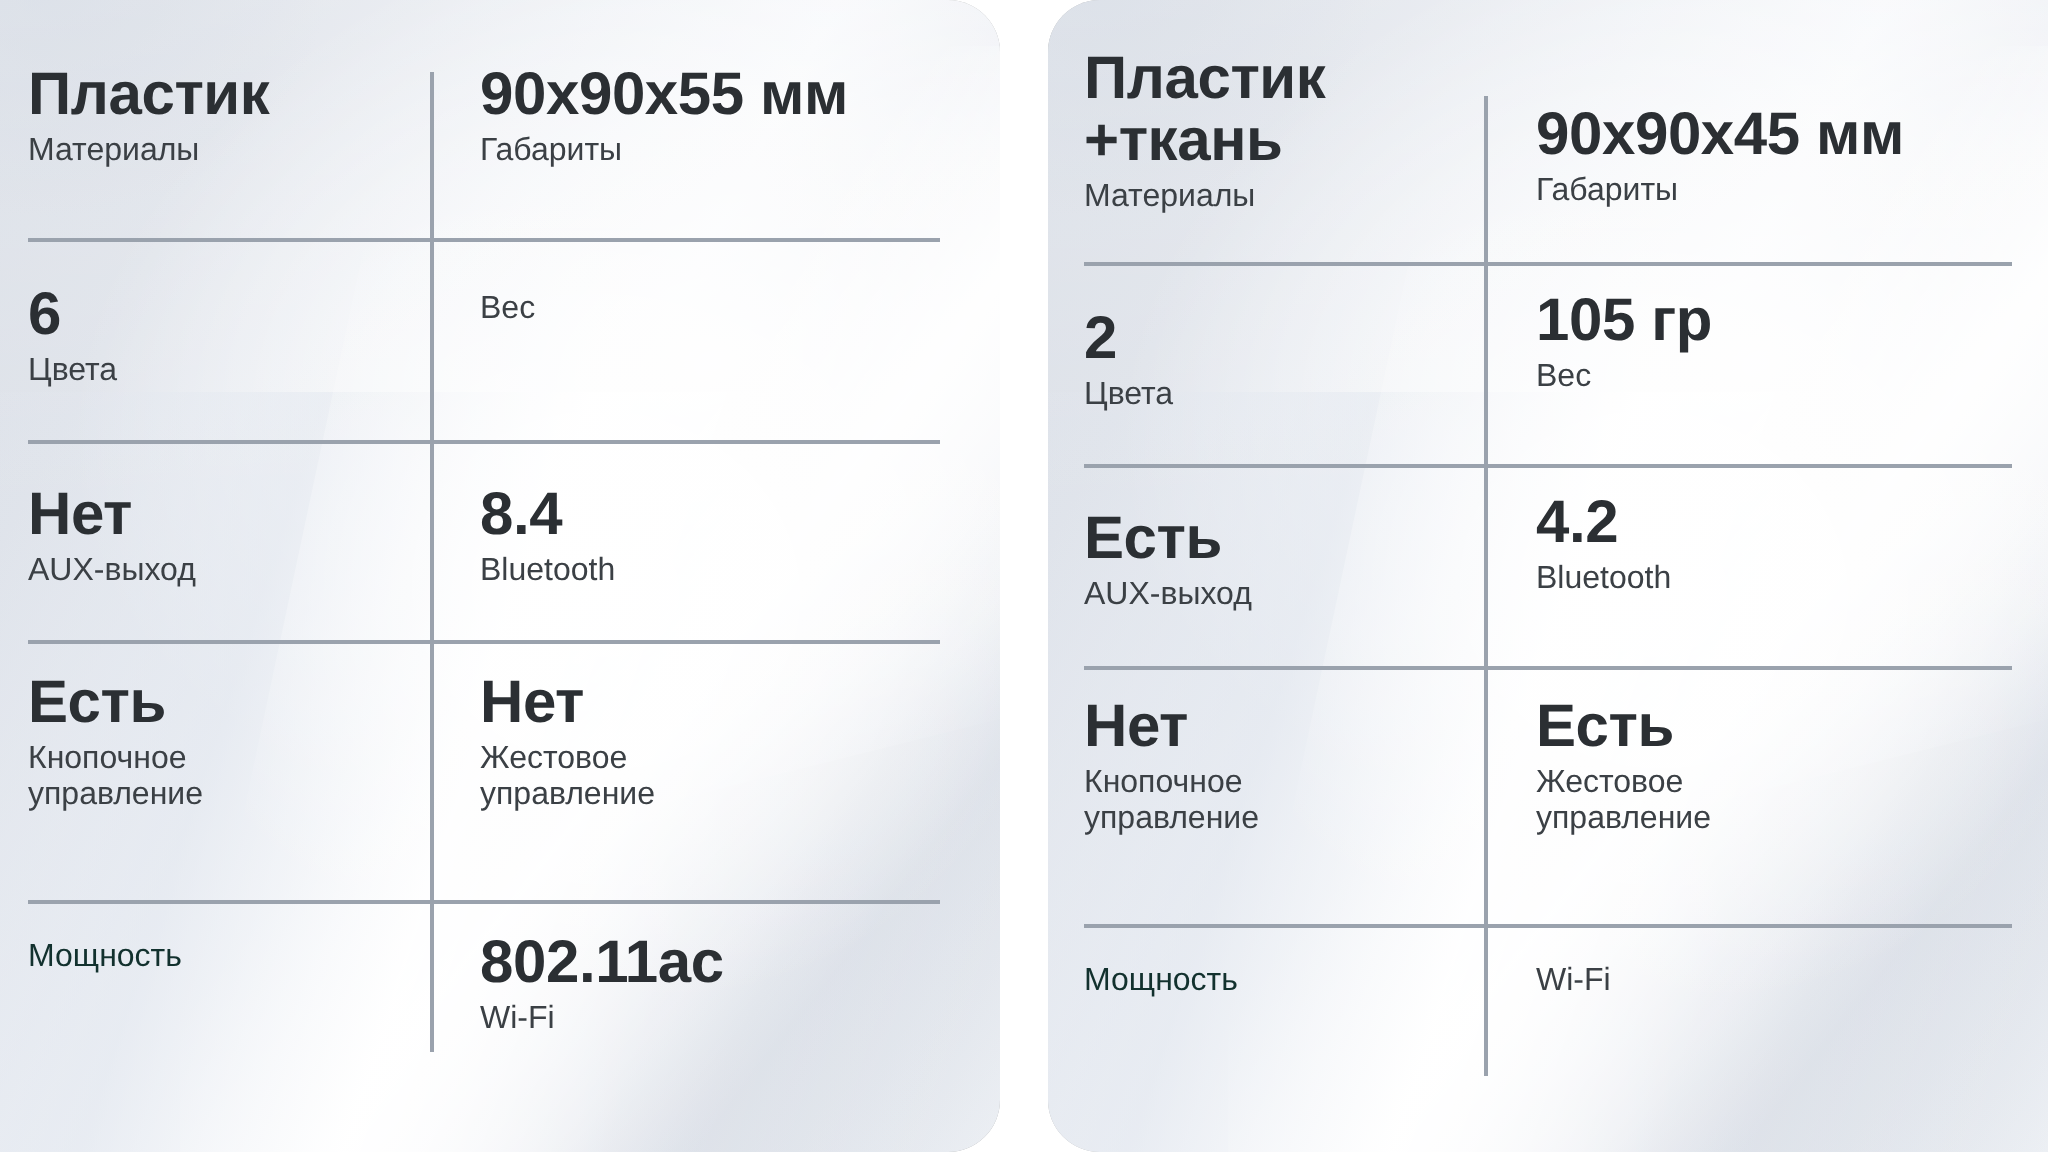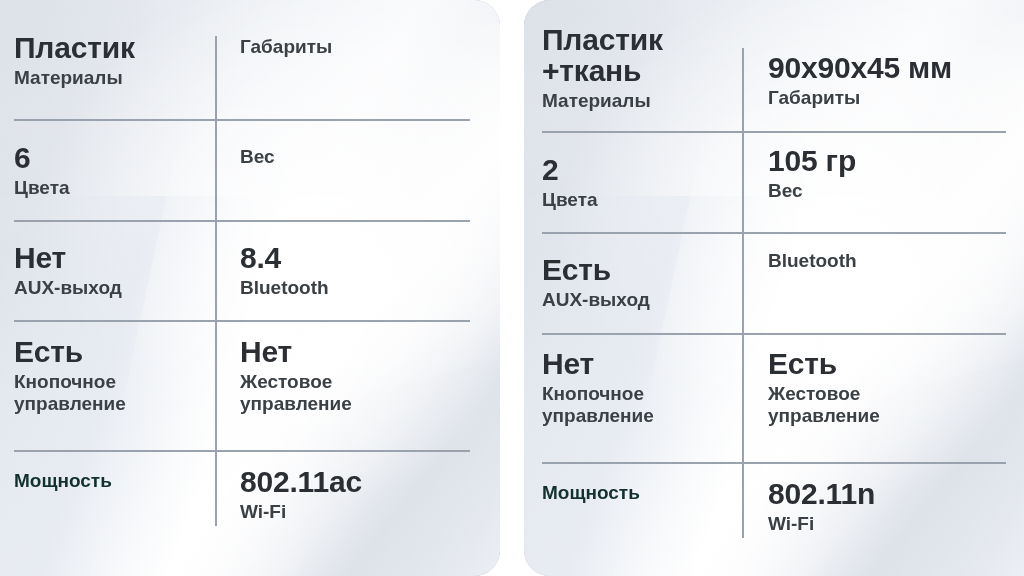--- a/index.html
+++ b/index.html
@@ -137,22 +137,22 @@
 
   .val {
     font-weight: 700;
     font-size: 30px;
     line-height: 1.03;
     letter-spacing: -0.2px;
     color: #2b2f33;
     white-space: pre-line;
   }
   .lbl {
-    font-weight: 700;
-    font-size: 19px;
+    font-weight: 400;
+    font-size: 16px;
     line-height: 1.16;
     color: #3b4045;
     white-space: pre-line;
     margin-top: 3px;
   }
   .teal .val { color: #0d2e2c; }
   .teal .lbl { color: #12312e; }
 
   
   #card-left  .colA { left: 14px;  width: 196px; }
@@ -182,20 +182,21 @@
       <div class="hdiv" style="top:320px"></div>
       <div class="hdiv" style="top:450px"></div>
 
       <div class="rows">
 
         <div class="cellcol colA" style="top:33px">
           <div class="val">Пластик</div>
           <div class="lbl">Материалы</div>
         </div>
         <div class="cellcol colB" style="top:33px">
+          <div class="val">90x90x55 мм</div>
           <div class="lbl">Габариты</div>
         </div>
 
         <div class="cellcol colA" style="top:143px">
           <div class="val">6</div>
           <div class="lbl">Цвета</div>
         </div>
         <div class="cellcol colB" style="top:143px">
           <div class="lbl">Вес</div>
         </div>
@@ -268,39 +269,39 @@
         <div class="cellcol colB" style="top:146px">
           <div class="val">105 гр</div>
           <div class="lbl">Вес</div>
         </div>
 
         <div class="cellcol colA" style="top:255px">
           <div class="val">Есть</div>
           <div class="lbl">AUX-выход</div>
         </div>
         <div class="cellcol colB" style="top:247px">
+          <div class="val">4.2</div>
           <div class="lbl">Bluetooth</div>
         </div>
 
         <div class="cellcol colA" style="top:349px">
           <div class="val">Нет</div>
           <div class="lbl">Кнопочное
 управление</div>
         </div>
         <div class="cellcol colB" style="top:349px">
           <div class="val">Есть</div>
           <div class="lbl">Жестовое
 управление</div>
         </div>
 
         <div class="cellcol colA teal" style="top:479px">
           <div class="lbl">Мощность</div>
         </div>
         <div class="cellcol colB" style="top:479px">
-          <div class="val">802.11n</div>
           <div class="lbl">Wi-Fi</div>
         </div>
 
       </div>
     </div>
   </div>
 
 </div>
 
 </body></html>

